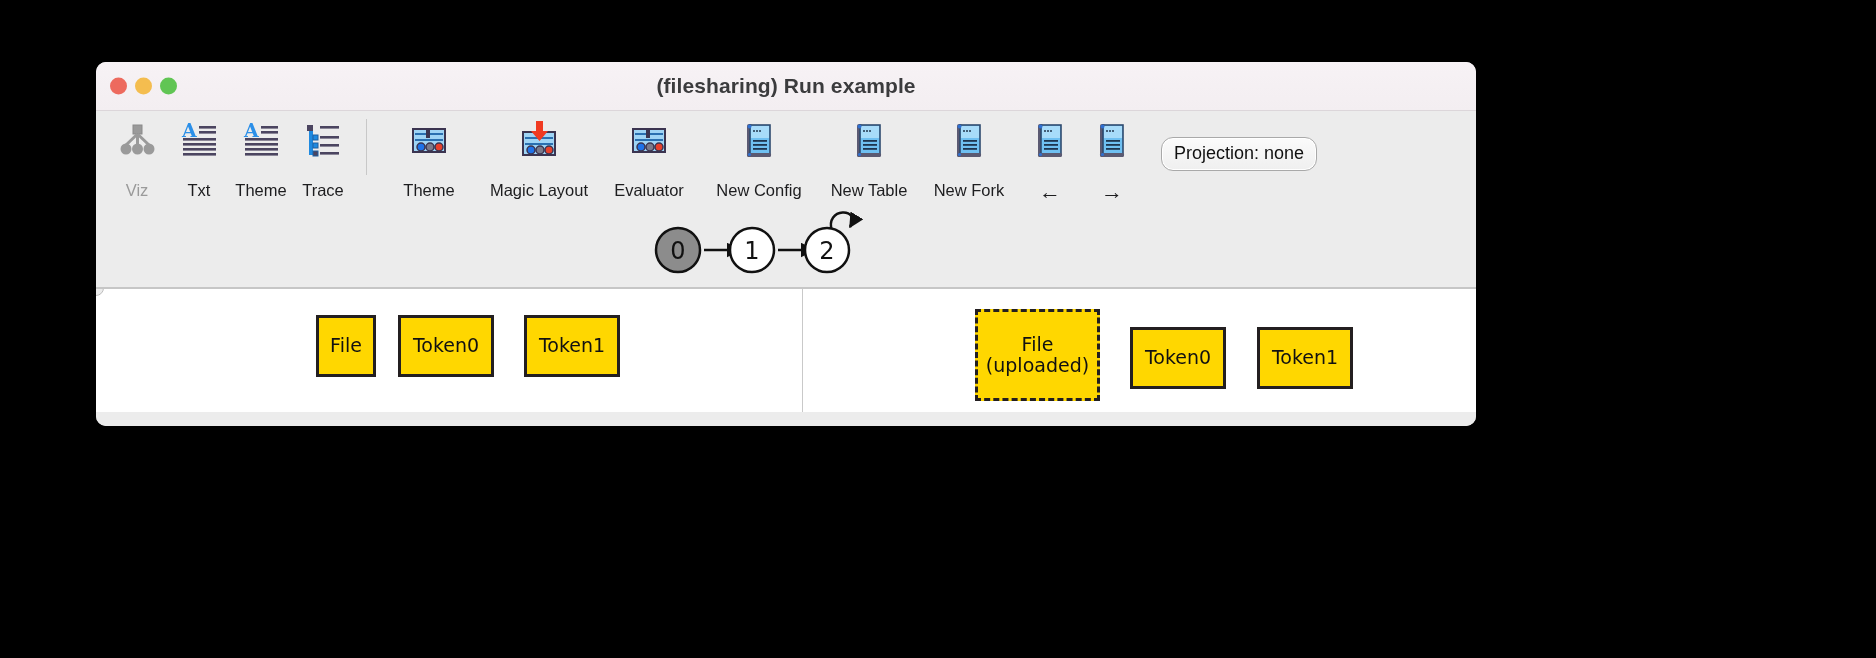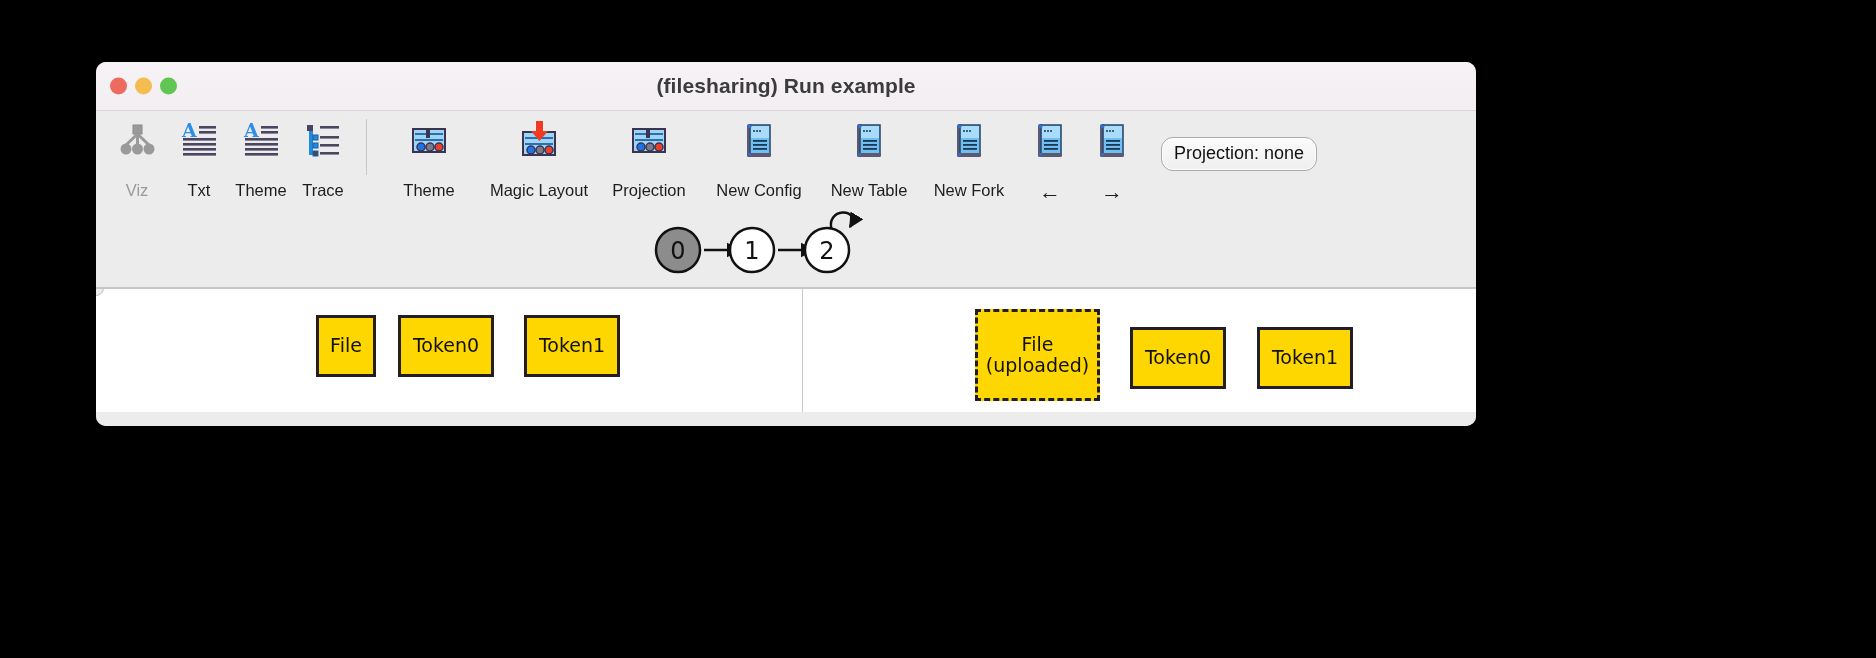--- a/index.html
+++ b/index.html
@@ -319,21 +319,21 @@
           <svg width="40" height="40" viewBox="0 0 40 40">
             <rect x="4" y="9" width="32" height="23" fill="#9fd4f5" stroke="#3b3450" stroke-width="2"></rect>
             <rect x="6" y="13" width="28" height="2" fill="#2a6fb0"></rect>
             <rect x="17" y="10" width="4" height="8" fill="#3b3450"></rect>
             <rect x="6" y="19" width="28" height="2" fill="#2a6fb0"></rect>
             <circle cx="12" cy="27" r="4" fill="#1f72e8" stroke="#3b3450" stroke-width="1.5"></circle>
             <circle cx="21" cy="27" r="4" fill="#7a7a8a" stroke="#3b3450" stroke-width="1.5"></circle>
             <circle cx="30" cy="27" r="4" fill="#e8402a" stroke="#3b3450" stroke-width="1.5"></circle>
           </svg>
         </span>
-        <span class="tb-label">Projection</span>
+        <span class="tb-label">Evaluator</span>
       </div>
 
 
       <div class="tb-item wide">
         <span class="tb-icon">
           <svg width="40" height="40" viewBox="0 0 40 40">
             <rect x="8" y="4" width="5" height="32" rx="2" fill="#5b5a72"></rect>
             <rect x="11" y="5" width="20" height="30" fill="#6fc0f2" stroke="#2f4a6e" stroke-width="1.6"></rect>
             <rect x="12" y="6" width="18" height="12" fill="#a8dcfa"></rect>
             <circle cx="15" cy="11" r="1" fill="#22374f"></circle>

